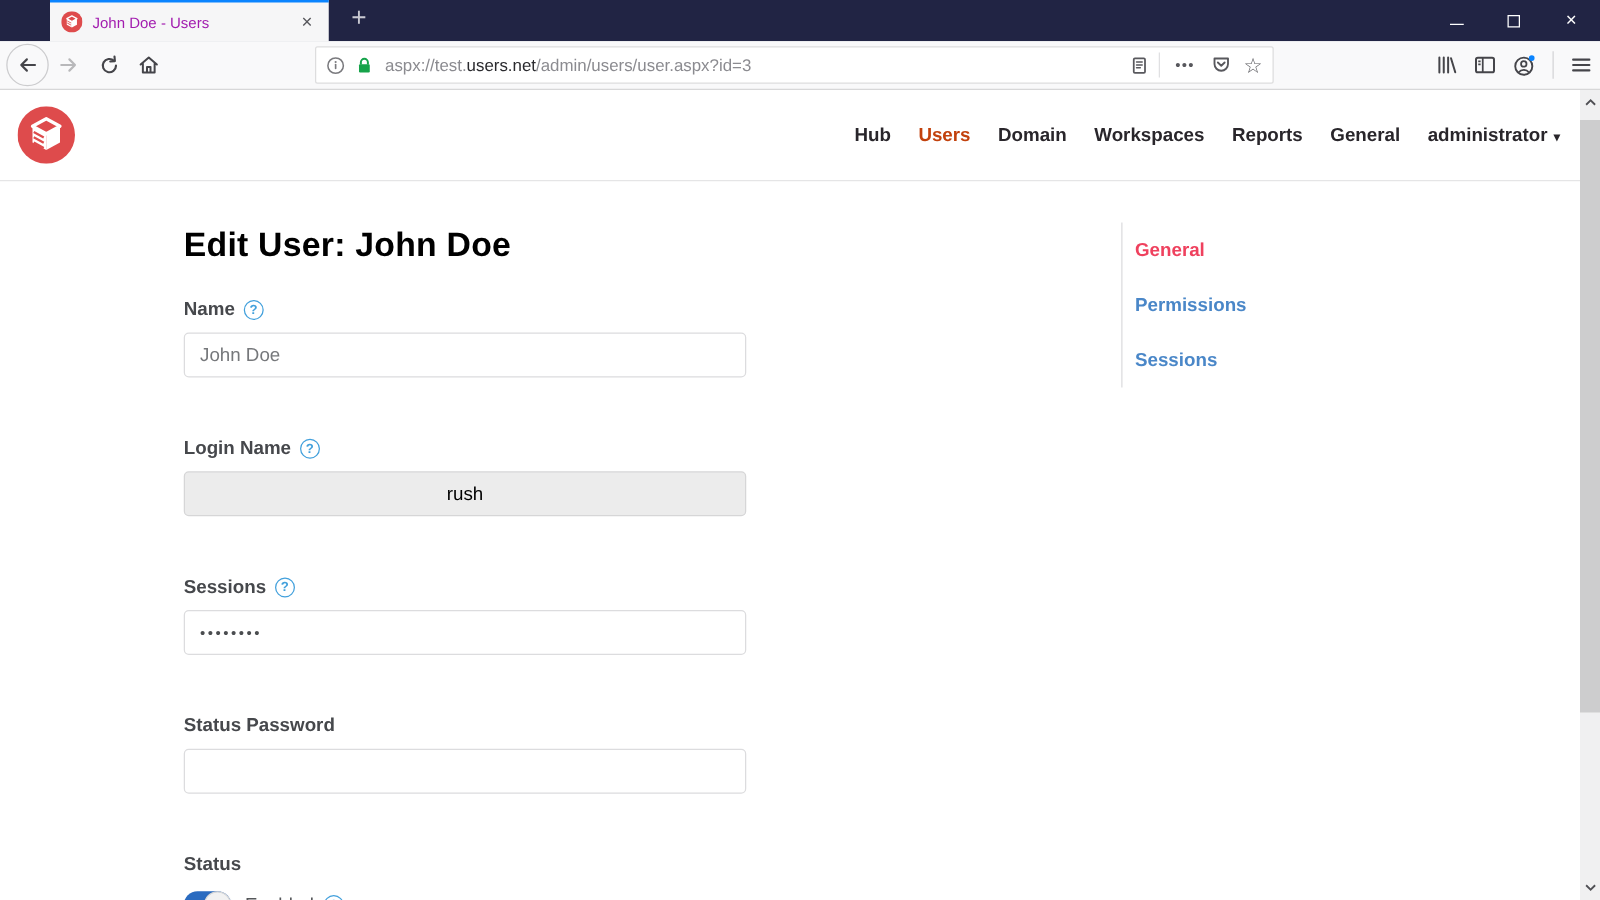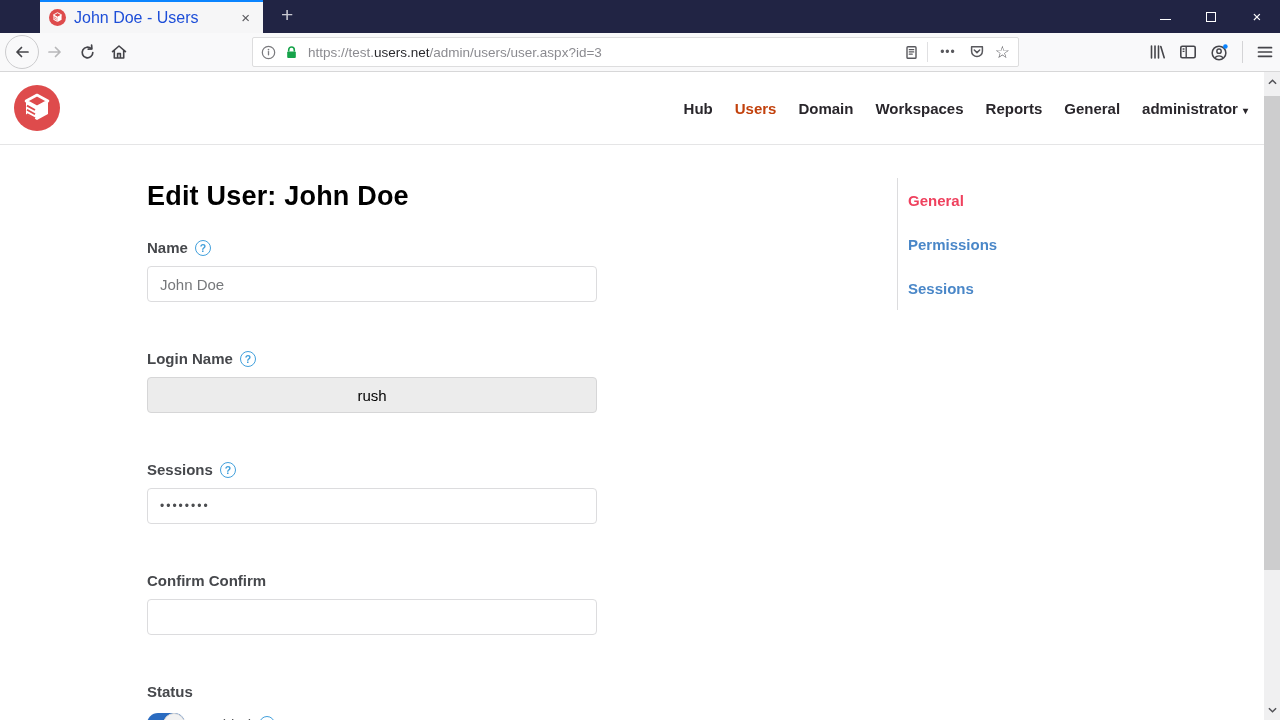--- a/index.html
+++ b/index.html
@@ -5,21 +5,21 @@
   * { box-sizing: border-box; margin: 0; padding: 0; }
   html,body { width:1280px; height:720px; overflow:hidden; }
   body { font-family:"Liberation Sans", sans-serif; background:#fff; position:relative; }
 
   
   .titlebar { height:33px; background:#212444; display:flex; position:relative; }
   .tab-left-spacer { width:40px; height:33px; }
   .tab { width:223px; height:33px; background:#f6f6f7; border-top:2px solid #0a84ff;
          display:flex; align-items:center; padding:0 9px; }
   .favicon { width:17px; height:17px; flex:none; }
-  .tab-title { flex:1; margin-left:8px; font-size:16px; color:#1d4ed8; white-space:nowrap;
+  .tab-title { flex:1; margin-left:8px; font-size:12px; color:#a21caf; white-space:nowrap;
                overflow:hidden; }
   .tab-close { color:#57575c; font-size:15px; line-height:1; padding:2px 4px; cursor:default; }
   .newtab-btn { color:#c9c9d2; font-size:21px; font-weight:300; line-height:1;
                 margin:4px 0 0 12px; padding:0 6px; }
   .win-controls { position:absolute; right:0; top:0; height:33px; display:flex; }
   .win-btn { width:46px; height:33px; display:flex; align-items:center; justify-content:center;
              color:#fff; font-size:13px; }
   .win-btn.minimize span { display:block; width:11px; border-top:1px solid #fff; margin-top:6px; }
   .win-btn.maximize span { display:block; width:10px; height:10px; border:1px solid #fff; }
   .win-btn.close { font-size:15px; }
@@ -157,21 +157,21 @@
           <path d="M8 7 v3.4" stroke="#7a7a7e" stroke-width="1.4" stroke-linecap="round"></path>
           <circle cx="8" cy="4.9" r="0.9" fill="#7a7a7e"></circle>
         </svg>
     </span>
     <span class="nav-icon" style="margin-left:8px;">
       <svg viewBox="0 0 16 16" width="15" height="15">
           <path d="M5 7 V5.2 a3 3 0 0 1 6 0 V7" fill="none" stroke="#16a34a" stroke-width="1.7"></path>
           <rect x="3.4" y="6.8" width="9.2" height="7" rx="1" fill="#16a34a"></rect>
         </svg>
     </span>
-    <span class="url-text"><span class="url-dim">https://test.</span><span class="url-host">users.net</span><span class="url-dim">/admin/users/user.aspx?id=3</span></span>
+    <span class="url-text"><span class="url-dim">aspx://test.</span><span class="url-host">users.net</span><span class="url-dim">/admin/users/user.aspx?id=3</span></span>
     <span class="nav-icon">
       <svg viewBox="0 0 16 16" width="15" height="15">
           <rect x="3.2" y="1.8" width="9.6" height="12.4" rx="1" fill="none" stroke="#58585d" stroke-width="1.5"></rect>
           <path d="M5.6 5 h4.8 M5.6 7.4 h4.8 M5.6 9.8 h3.2" stroke="#58585d" stroke-width="1.3" stroke-linecap="round"></path>
         </svg>
     </span>
     <span class="url-sep"></span>
     <span class="url-dots">•••</span>
     <span class="nav-icon" style="margin-left:9px;">
       <svg viewBox="0 0 16 16" width="16" height="16">
@@ -250,21 +250,21 @@
       </div>
       <input class="text-input" type="text" disabled="" value="rush" style="">
 
       <div class="field-label gap-lg">
         <span>Sessions</span>
         <span class="help-icon">?</span>
       </div>
       <input class="text-input password-input" type="text" value="••••••••" style="">
 
       <div class="field-label gap-lg">
-        <span>Confirm Confirm</span>
+        <span>Status Password</span>
       </div>
       <input class="text-input" type="password" value="" style="">
 
       <div class="field-label gap-lg">
         <span>Status</span>
       </div>
       <div class="status-row">
         <div class="toggle">
           <div class="toggle-knob"></div>
         </div>

